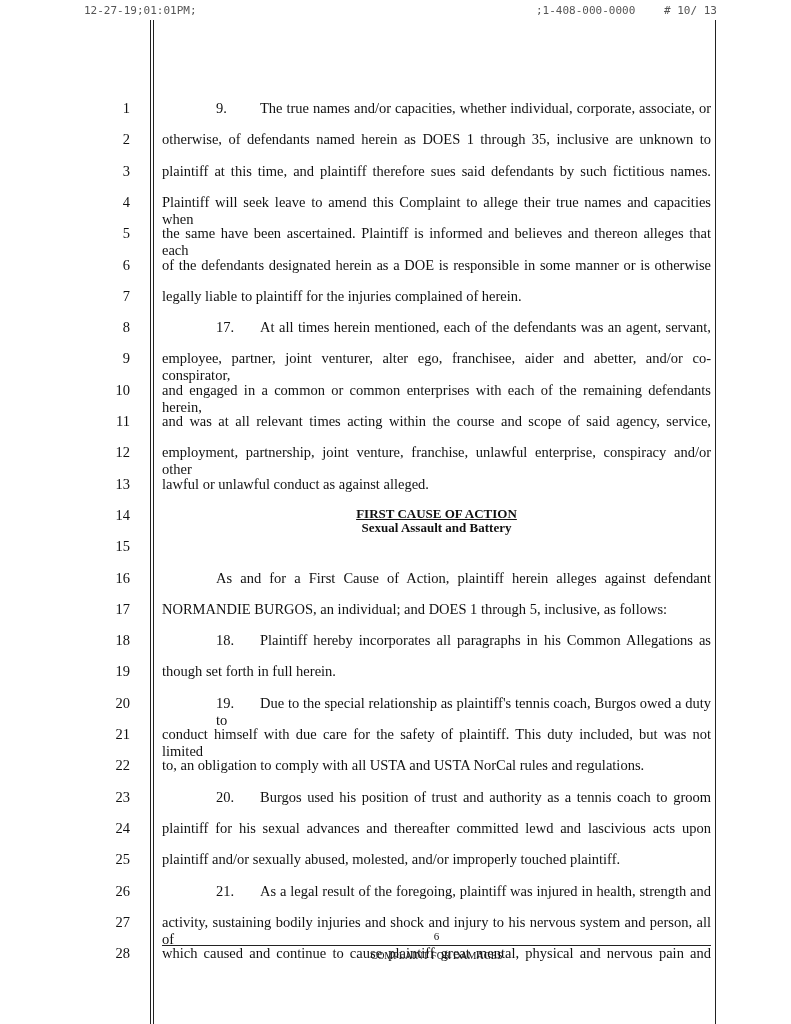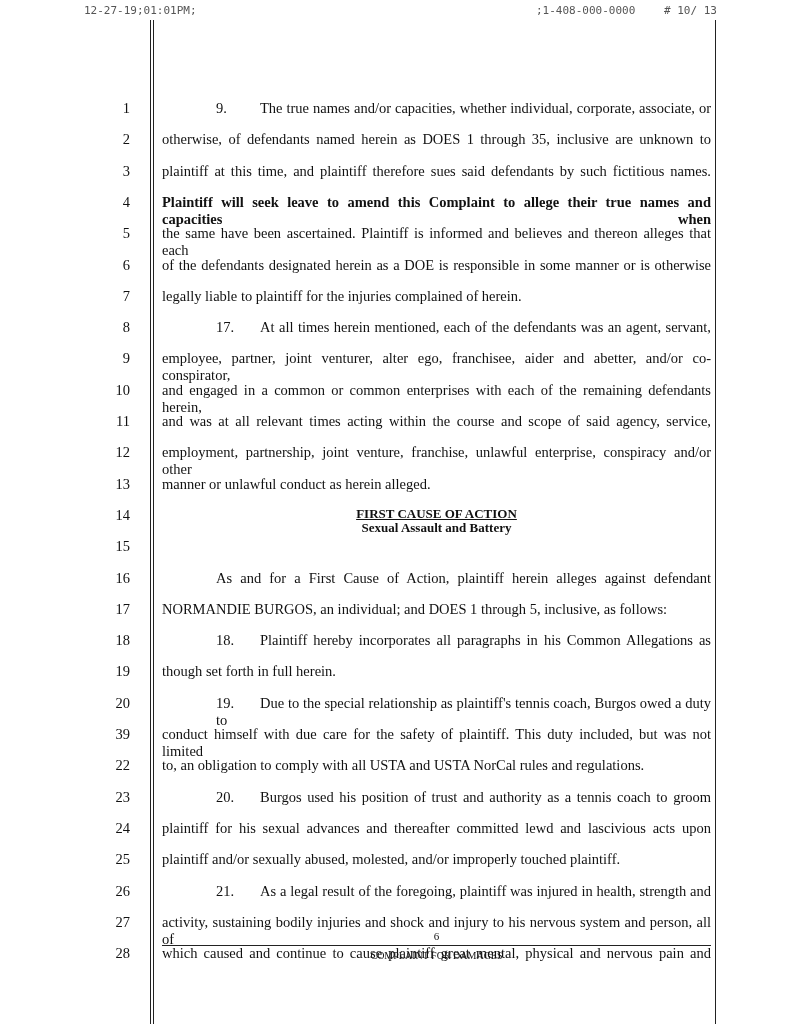--- a/index.html
+++ b/index.html
@@ -29,52 +29,52 @@
 <div class="vline" style="left:715px;top:20px;height:1004px;"></div>
 
 <div id="lines">
     <div class="lnum" style="top: 100px;">1</div>
     <div class="tline just indent" style="top: 100px;"><span class="pnum">9.</span><span>The true names and/or capacities, whether individual, corporate, associate, or</span></div>
     <div class="lnum" style="top: 131.3px;">2</div>
     <div class="tline just" style="top: 131.3px;"><span>otherwise, of defendants named herein as DOES 1 through 35, inclusive are unknown to</span></div>
     <div class="lnum" style="top: 162.6px;">3</div>
     <div class="tline just" style="top: 162.6px;"><span>plaintiff at this time, and plaintiff therefore sues said defendants by such fictitious names.</span></div>
     <div class="lnum" style="top: 193.9px;">4</div>
-    <div class="tline just" style="top: 193.9px; font-weight: bold;"><span>Plaintiff will seek leave to amend this Complaint to allege their true names and capacities when</span></div>
+    <div class="tline just" style="top: 193.9px;"><span>Plaintiff will seek leave to amend this Complaint to allege their true names and capacities when</span></div>
     <div class="lnum" style="top: 225.2px;">5</div>
     <div class="tline just" style="top: 225.2px;"><span>the same have been ascertained.  Plaintiff is informed and believes and thereon alleges that each</span></div>
     <div class="lnum" style="top: 256.5px;">6</div>
     <div class="tline just" style="top: 256.5px;"><span>of the defendants designated herein as a DOE is responsible in some manner or is otherwise</span></div>
     <div class="lnum" style="top: 287.8px;">7</div>
     <div class="tline" style="top: 287.8px;"><span>legally liable to plaintiff for the injuries complained of herein.</span></div>
     <div class="lnum" style="top: 319.1px;">8</div>
     <div class="tline just indent" style="top: 319.1px;"><span class="pnum">17.</span><span>At all times herein mentioned, each of the defendants was an agent, servant,</span></div>
     <div class="lnum" style="top: 350.4px;">9</div>
     <div class="tline just" style="top: 350.4px;"><span>employee, partner, joint venturer, alter ego, franchisee, aider and abetter, and/or co-conspirator,</span></div>
     <div class="lnum" style="top: 381.7px;">10</div>
     <div class="tline just" style="top: 381.7px;"><span>and engaged in a common or common enterprises with each of the remaining defendants herein,</span></div>
     <div class="lnum" style="top: 413px;">11</div>
     <div class="tline just" style="top: 413px;"><span>and was at all relevant times acting within the course and scope of said agency, service,</span></div>
     <div class="lnum" style="top: 444.3px;">12</div>
     <div class="tline just" style="top: 444.3px;"><span>employment, partnership, joint venture, franchise, unlawful enterprise, conspiracy and/or other</span></div>
     <div class="lnum" style="top: 475.6px;">13</div>
-    <div class="tline" style="top: 475.6px;"><span>manner or unlawful conduct as herein alleged.</span></div>
+    <div class="tline" style="top: 475.6px;"><span>lawful or unlawful conduct as against alleged.</span></div>
     <div class="lnum" style="top: 506.9px;">14</div>
     <div class="lnum" style="top: 538.2px;">15</div>
     <div class="lnum" style="top: 569.5px;">16</div>
     <div class="tline just indent" style="top: 569.5px;"><span>As and for a First Cause of Action, plaintiff herein alleges against defendant</span></div>
     <div class="lnum" style="top: 600.8px;">17</div>
     <div class="tline" style="top: 600.8px;"><span>NORMANDIE BURGOS, an individual; and DOES 1 through 5, inclusive, as follows:</span></div>
     <div class="lnum" style="top: 632.1px;">18</div>
     <div class="tline just indent" style="top: 632.1px;"><span class="pnum">18.</span><span>Plaintiff hereby incorporates all paragraphs in his Common Allegations as</span></div>
     <div class="lnum" style="top: 663.4px;">19</div>
     <div class="tline" style="top: 663.4px;"><span>though set forth in full herein.</span></div>
     <div class="lnum" style="top: 694.7px;">20</div>
     <div class="tline just indent" style="top: 694.7px;"><span class="pnum">19.</span><span>Due to the special relationship as plaintiff's tennis coach, Burgos owed a duty to</span></div>
-    <div class="lnum" style="top: 726px;">39</div>
+    <div class="lnum" style="top: 726px;">21</div>
     <div class="tline just" style="top: 726px;"><span>conduct himself with due care for the safety of plaintiff.  This duty included, but was not limited</span></div>
     <div class="lnum" style="top: 757.3px;">22</div>
     <div class="tline" style="top: 757.3px;"><span>to, an obligation to comply with all USTA and USTA NorCal rules and regulations.</span></div>
     <div class="lnum" style="top: 788.6px;">23</div>
     <div class="tline just indent" style="top: 788.6px;"><span class="pnum">20.</span><span>Burgos used his position of trust and authority as a tennis coach to groom</span></div>
     <div class="lnum" style="top: 819.9px;">24</div>
     <div class="tline just" style="top: 819.9px;"><span>plaintiff for his sexual advances and thereafter committed lewd and lascivious acts upon</span></div>
     <div class="lnum" style="top: 851.2px;">25</div>
     <div class="tline" style="top: 851.2px;"><span>plaintiff and/or sexually abused, molested, and/or improperly touched plaintiff.</span></div>
     <div class="lnum" style="top: 882.5px;">26</div>

